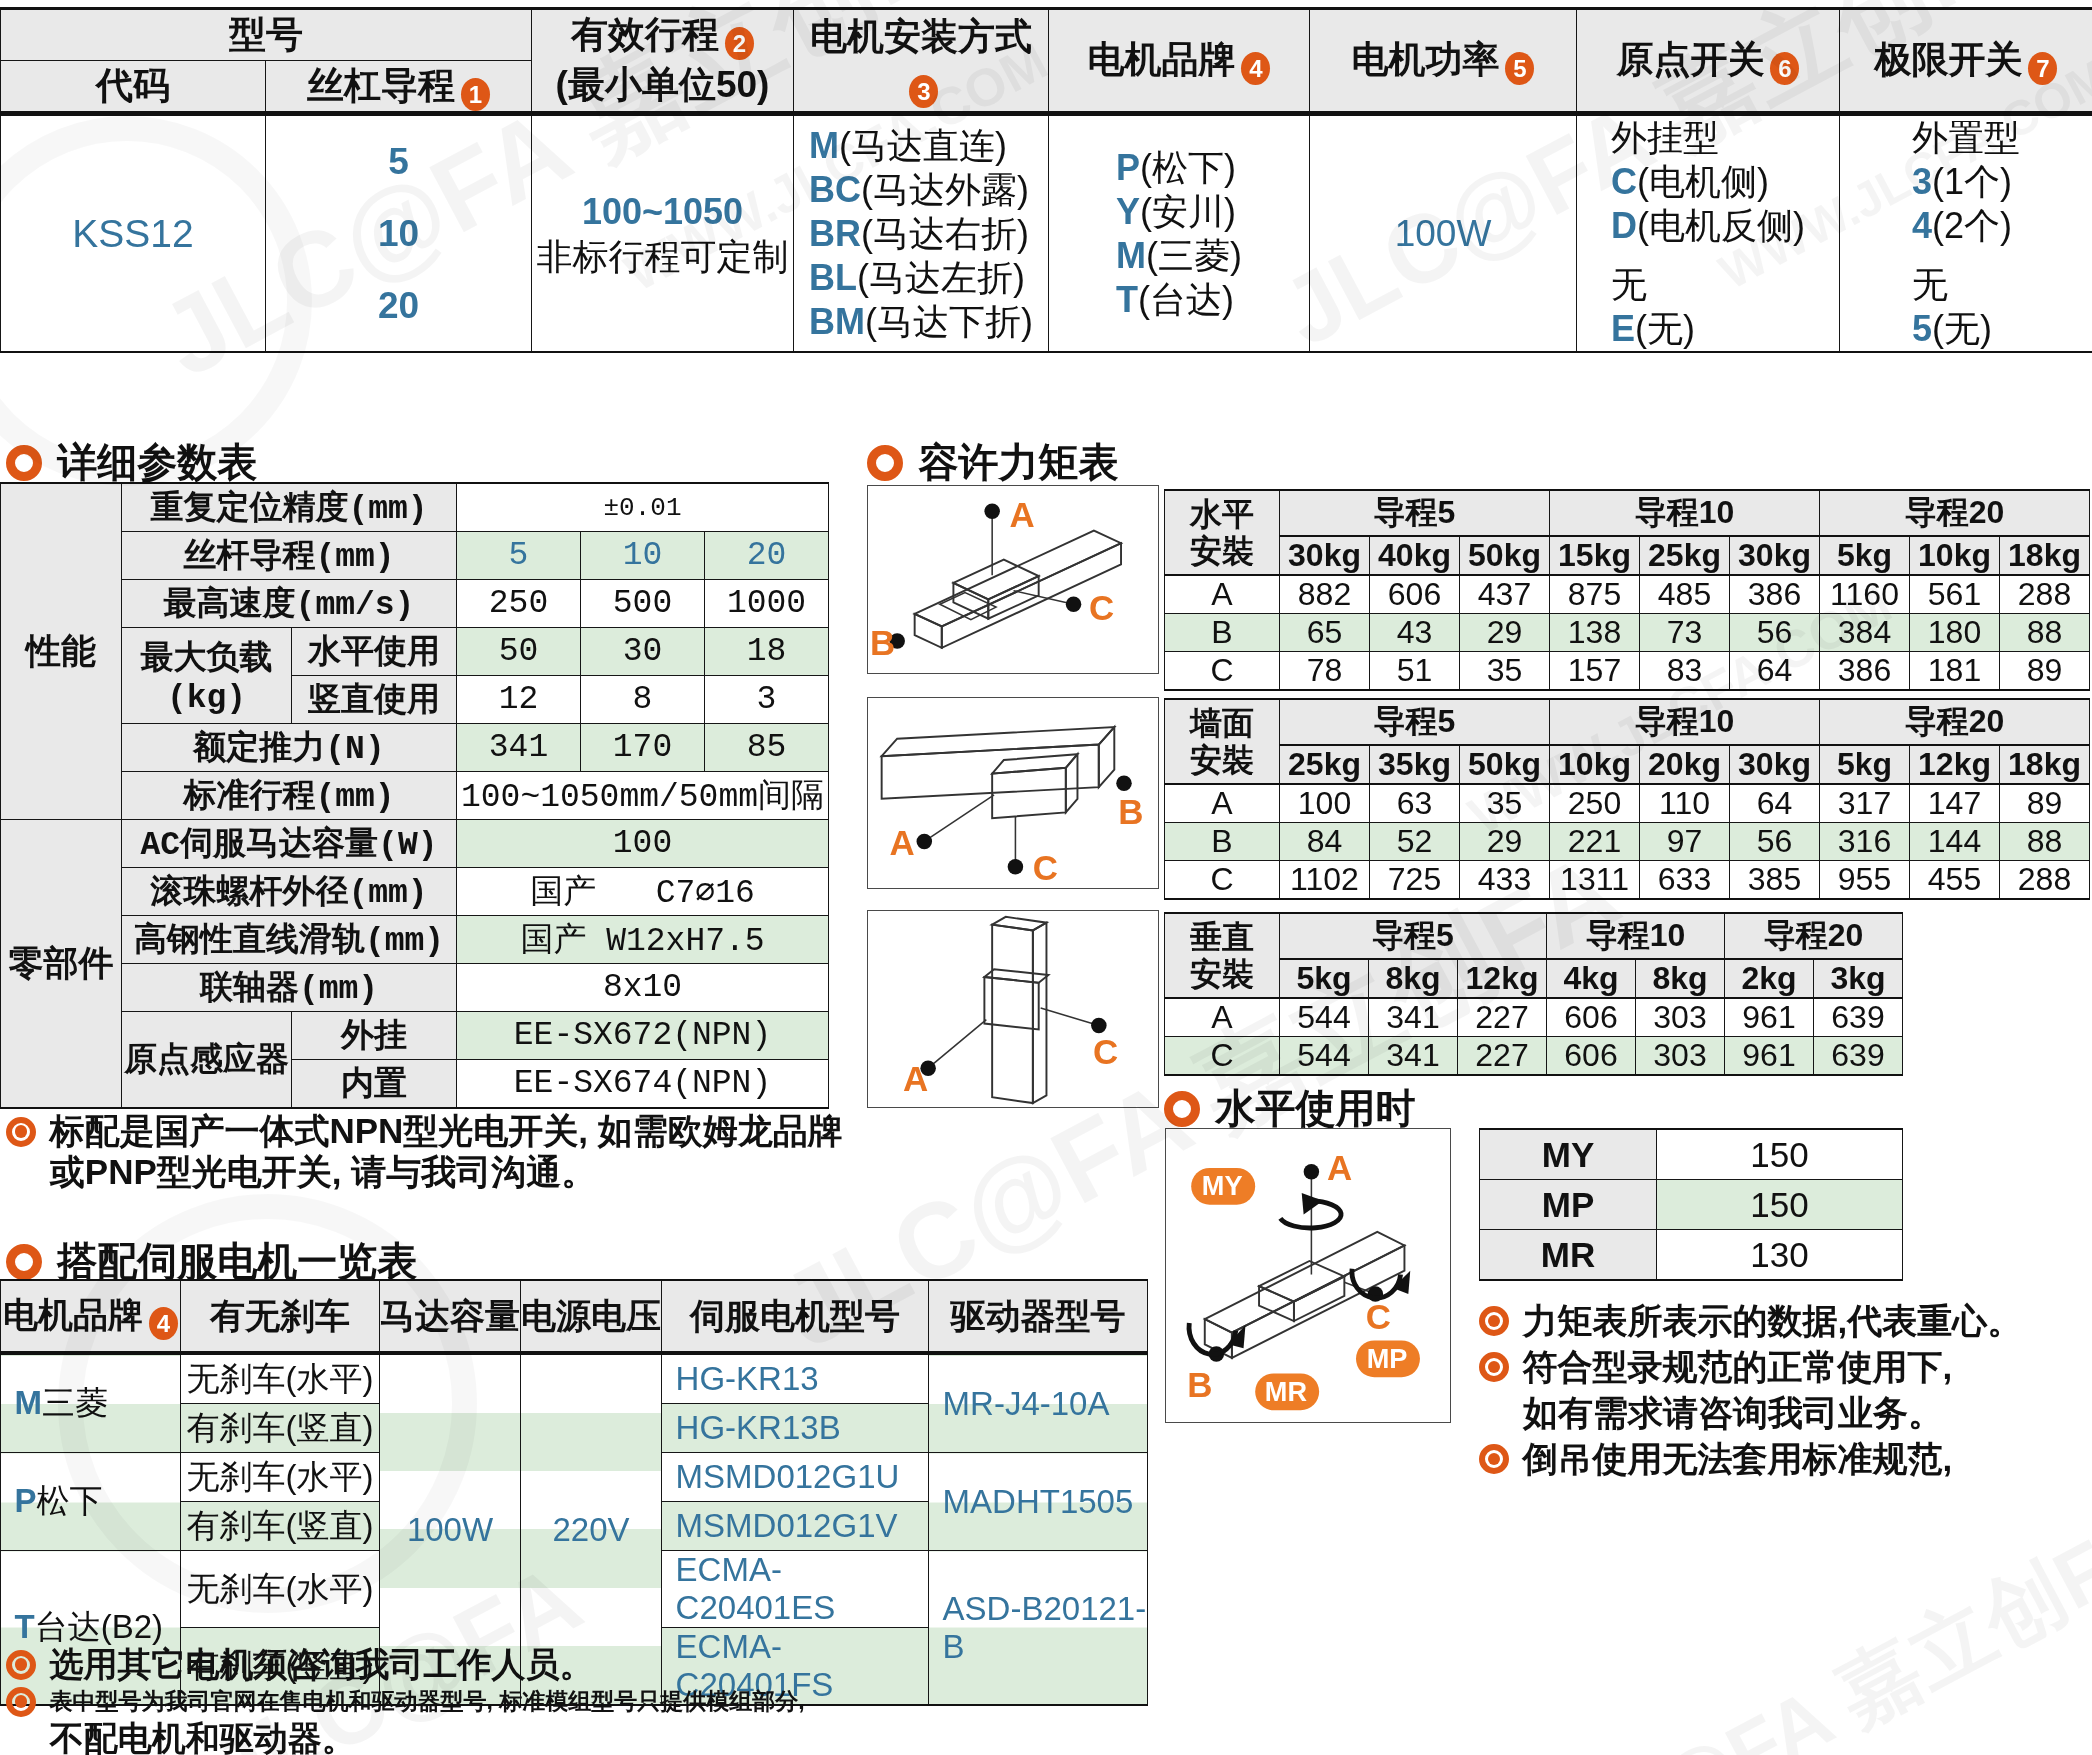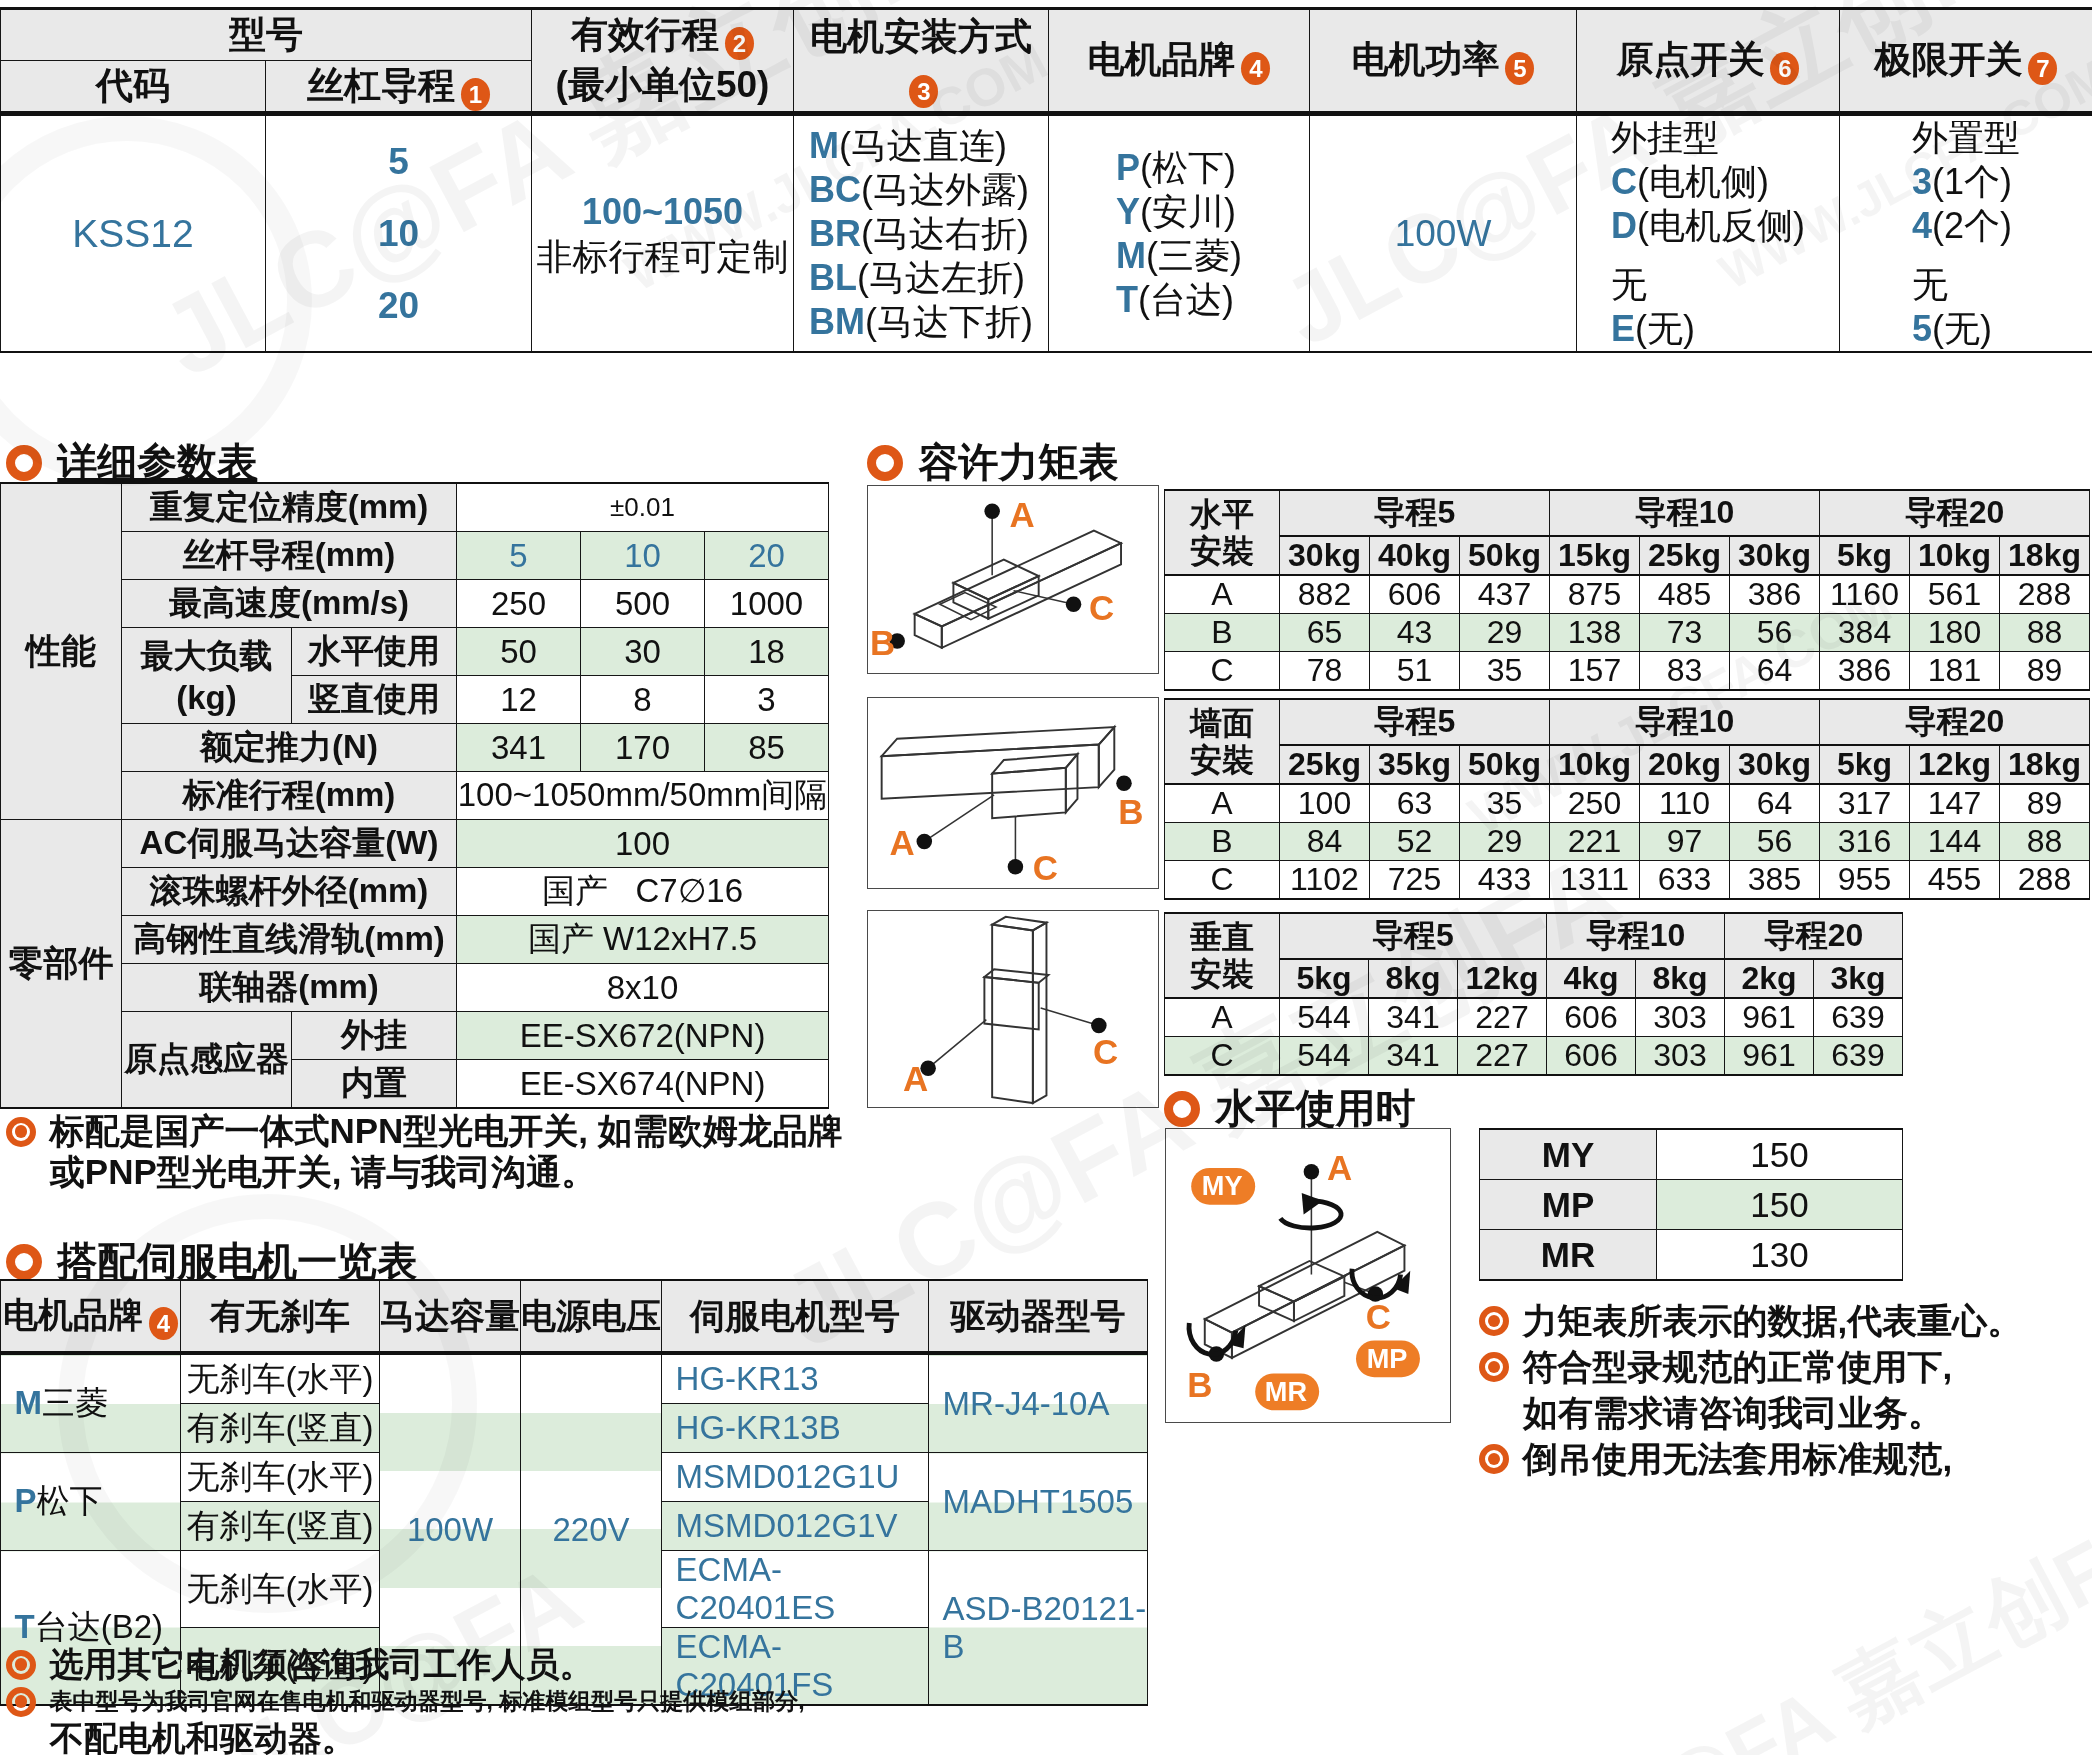--- a/index.html
+++ b/index.html
@@ -27,21 +27,21 @@
   .toptable{left:0;top:6.8px;width:2092px;border-top:3.9px solid #111;border-bottom:2.9px solid #111;}
   .toptable th{font-size:37px;font-weight:700;background:#e9e9e9;}
   .toptable thead th{border-bottom:5.8px solid #111;}
   .toptable thead th.hsp{border-bottom:1.9px solid #161616;}
   .toptable td{font-size:36px;font-weight:500;}
   .optbox{display:inline-block;text-align:left;line-height:44px;}
   .gaptop{margin-top:15.5px;}
   .leadv{line-height:72px;font-size:37px;}
   
   .ptable{left:0;top:482px;width:829px;height:614px;border-top:2.9px solid #111;border-bottom:2.9px solid #111;}
-  .ptable td{font-size:33px;font-weight:500;height:47px;}
+  .ptable td{font-size:33px;font-weight:500;height:47px;font-family:Liberation Mono, monospace;}
   .ptable td.lab{font-weight:700;background:#e9e9e9;}
   .ptable td.grp{font-weight:700;background:#e9e9e9;font-size:35px;}
   .ptable td.sm{font-size:26px;}
   
   .ttab{border-top:2.9px solid #111;border-bottom:2.9px solid #111;}
   .ttab th{font-size:32px;font-weight:700;background:#e9e9e9;}
   .ttab thead th{border-bottom:2.9px solid #111;}
   .ttab td{font-size:32px;font-weight:500;}
   .ttab .mlab{line-height:37px;}
   
@@ -152,21 +152,21 @@
           <div>外置型</div>
           <div><span class="blue">3</span><span>(1个)</span></div>
           <div><span class="blue">4</span><span>(2个)</span></div>
           <div class="gaptop">无</div>
           <div><span class="blue">5</span><span>(无)</span></div>
         </div></td>
       </tr>
     </tbody>
   </table>
 
-  <div class="sec" style="left:5.8px;top:435px;text-decoration:underline;">
+  <div class="sec" style="left:5.8px;top:435px;">
       <span class="ring"></span>
       <span>详细参数表</span>
     </div>
   <div class="sec" style="left:867px;top:435px;">
       <span class="ring"></span>
       <span>容许力矩表</span>
     </div>
   <div class="sec" style="left:1164px;top:1081px;">
       <span class="ring"></span>
       <span>水平使用时</span>

